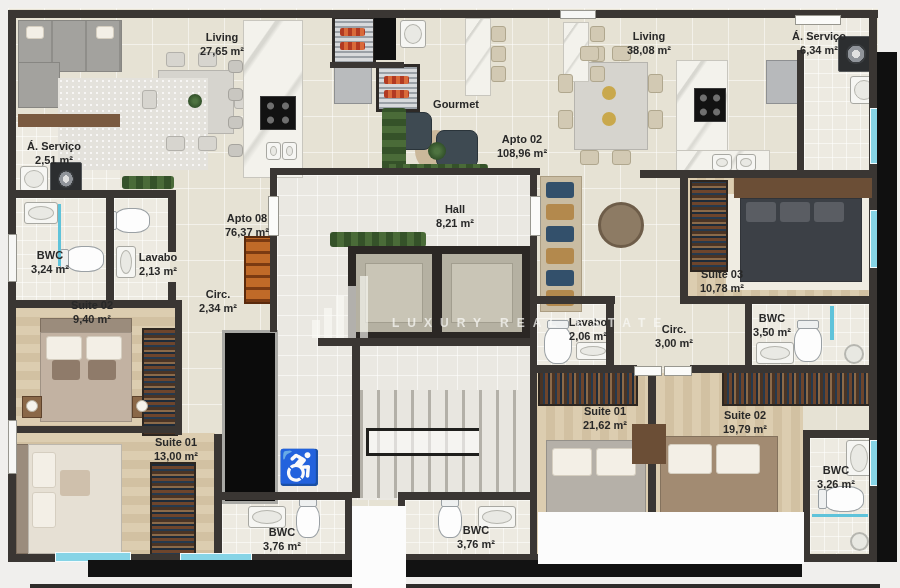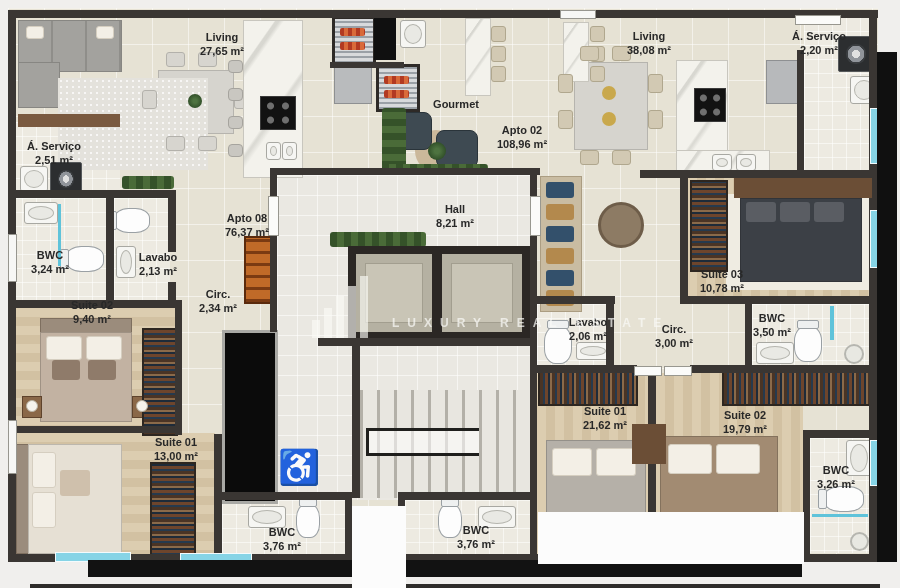--- a/index.html
+++ b/index.html
@@ -350,31 +350,31 @@
     <div>BWC</div>
     <div>3,76 m²</div>
   </div>
   <div class="lbl" style="left:456px;top:98px">
     <div>Gourmet</div>
   </div>
   <div class="lbl" style="left:455px;top:203px">
     <div>Hall</div>
     <div>8,21 m²</div>
   </div>
-  <div class="lbl" style="left:522px;top:124px">
+  <div class="lbl" style="left:522px;top:133px">
     <div>Apto 02</div>
     <div>108,96 m²</div>
   </div>
   <div class="lbl" style="left:649px;top:30px">
     <div>Living</div>
     <div>38,08 m²</div>
   </div>
   <div class="lbl" style="left:819px;top:30px">
     <div>Á. Serviço</div>
-    <div>2,20 m²</div>
+    <div>6,34 m²</div>
   </div>
   <div class="lbl" style="left:722px;top:268px;z-index:41">
     <div>Suite 03</div>
     <div>10,78 m²</div>
   </div>
   <div class="lbl" style="left:772px;top:312px">
     <div>BWC</div>
     <div>3,50 m²</div>
   </div>
   <div class="lbl" style="left:588px;top:316px">

